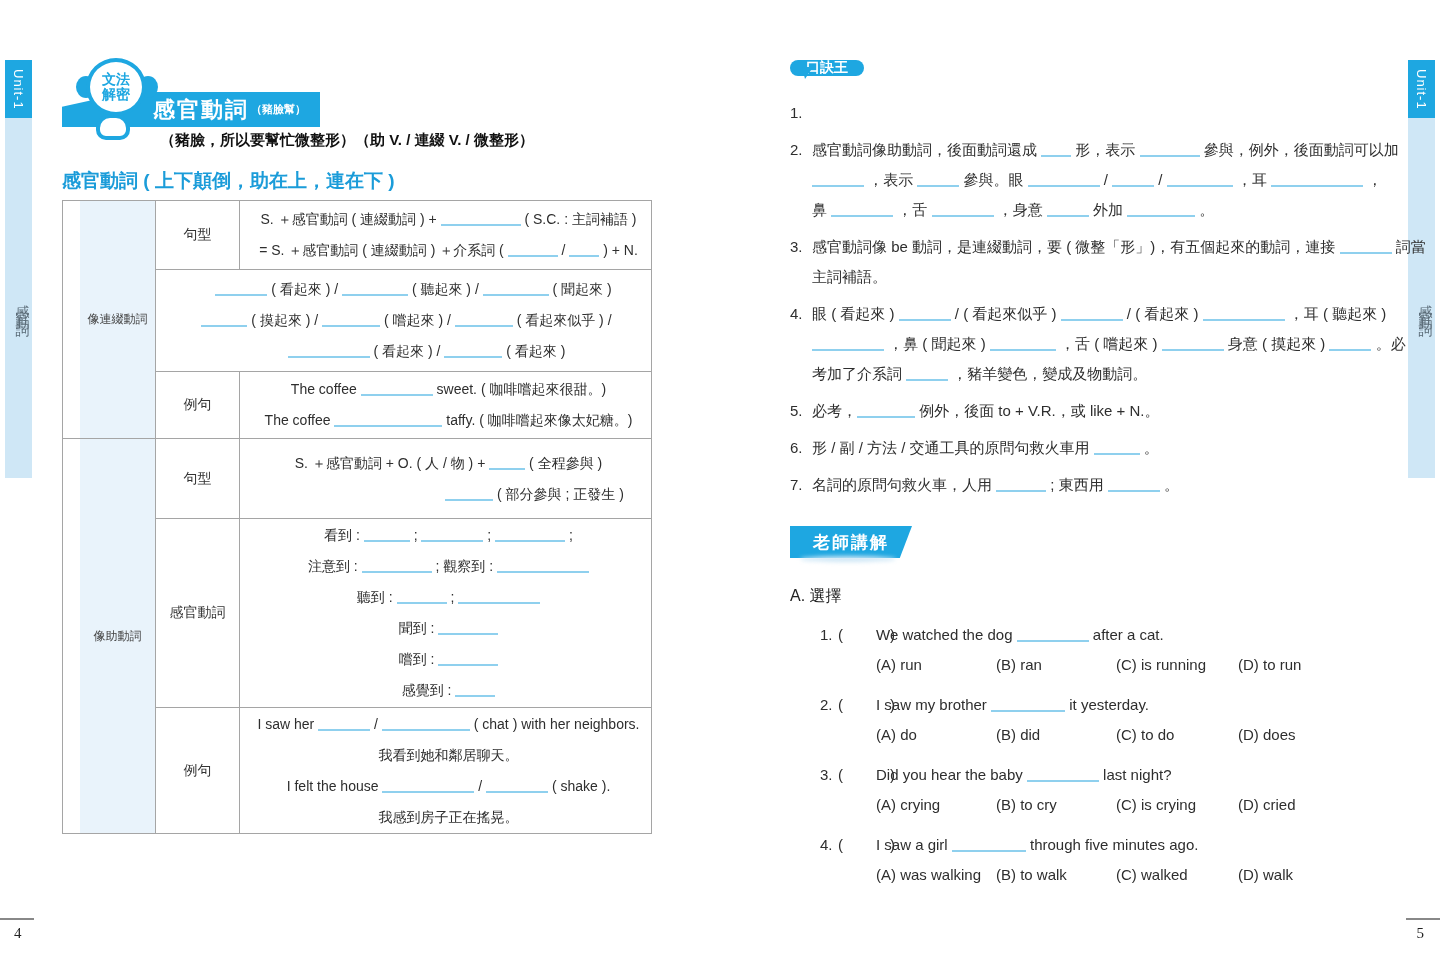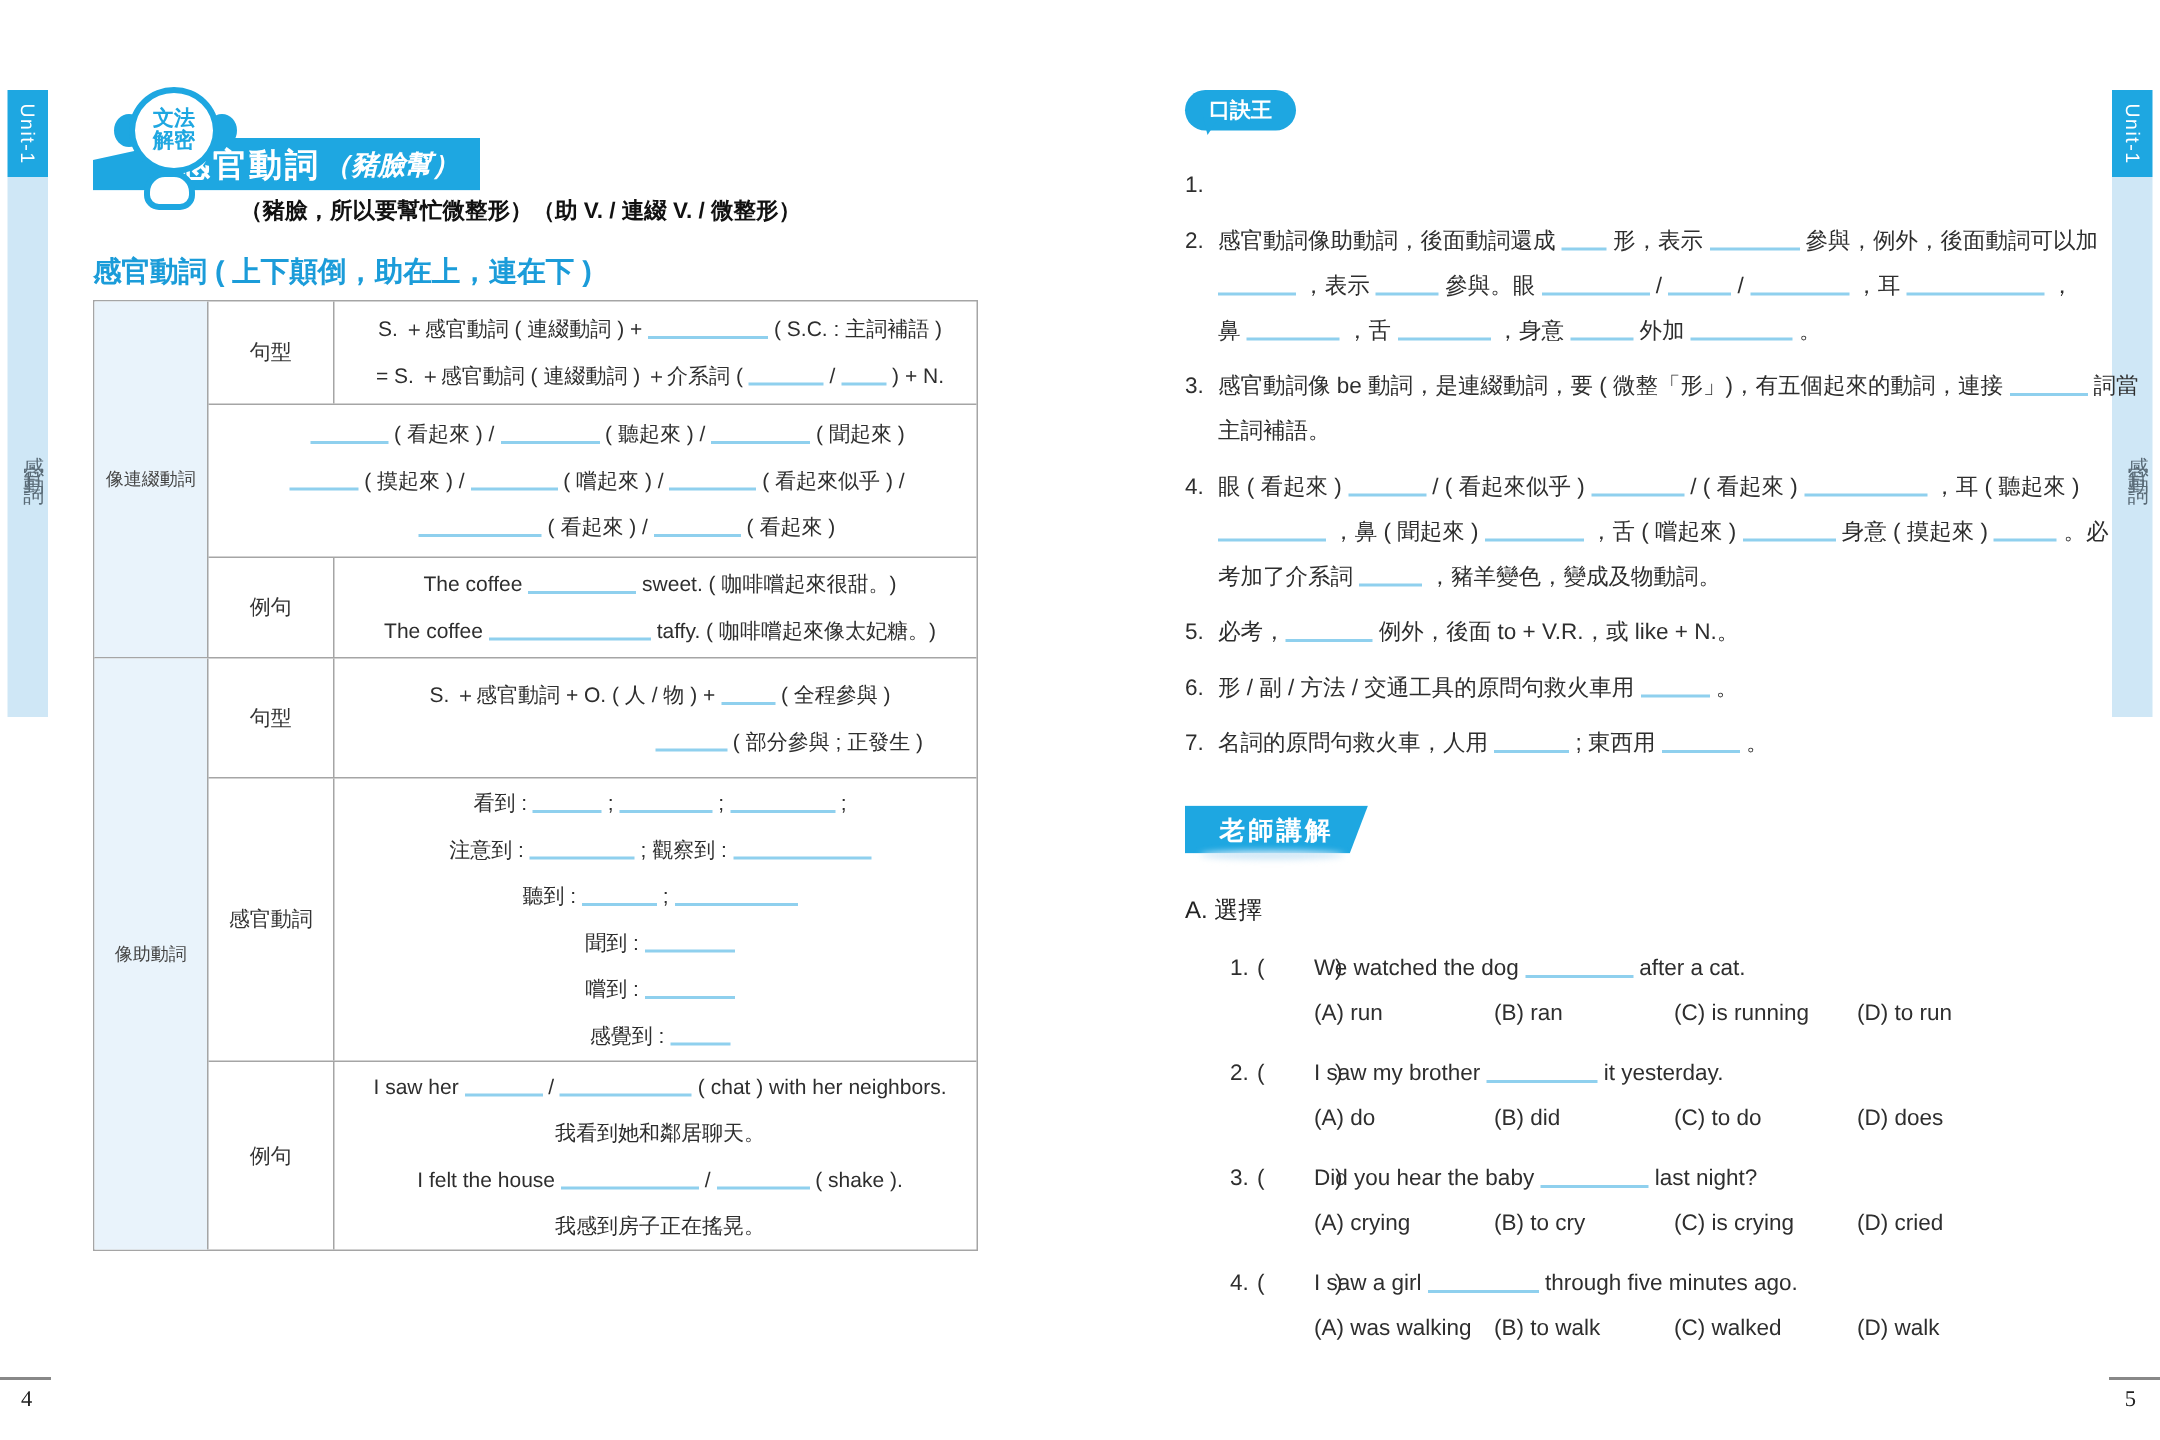--- a/index.html
+++ b/index.html
@@ -25,52 +25,52 @@
     writing-mode:vertical-rl;font-size:13px;letter-spacing:1px;}
   .edge-tab .topic-strip{width:27px;height:360px;background:var(--strip);
     display:flex;justify-content:center;padding-top:14px;
     writing-mode:vertical-rl;font-size:14px;letter-spacing:6px;color:#5a6b77;}
 
   
   .banner{position:absolute;left:62px;top:92px;width:258px;height:35px;background:var(--blue);
     clip-path:polygon(0 42%,26% 0,100% 0,100% 100%,0 100%);
     display:flex;align-items:center;justify-content:flex-end;padding-right:14px;gap:2px;}
   .banner .t1{color:#fff;font-weight:bold;font-size:22px;letter-spacing:2px;}
-  .banner .t2{color:#fff;font-weight:bold;font-size:18px;font-style:italic;}
+  .banner .t2{color:#fff;font-weight:bold;font-size:11px;}
   .mascot{position:absolute;left:78px;top:58px;width:86px;height:84px;}
   .mascot .ear{position:absolute;width:20px;height:22px;background:var(--blue);border-radius:50%;top:18px;}
   .mascot .ear.l{left:-2px;}
   .mascot .ear.r{right:6px;}
   .mascot .face{position:absolute;left:8px;top:0;width:60px;height:58px;background:#fff;
     border:4px solid var(--blue);border-radius:50%;display:flex;flex-direction:column;
     align-items:center;justify-content:center;line-height:15px;}
   .mascot .face span{color:var(--blue);font-weight:bold;font-size:14px;font-family:Liberation Serif, serif;}
   .mascot .body{position:absolute;left:18px;top:56px;width:34px;height:26px;background:#fff;
     border:4px solid var(--blue);border-radius:14px 14px 10px 10px;}
   .tagline{position:absolute;left:160px;top:131px;font-size:15px;font-weight:bold;color:#111;}
   .section-heading{position:absolute;left:62px;top:168px;font-size:19px;font-weight:bold;color:var(--blue-deep);}
 
   
   .gtable{position:absolute;left:62px;top:200px;width:590px;border:1px solid var(--tborder);}
   .tgroup{display:flex;}
   .tgroup + .tgroup{border-top:1px solid var(--tborder);}
   .gcell{width:76px;background:var(--groupbg);border-right:1px solid var(--tborder);
-    display:flex;align-items:center;justify-content:center;font-size:12px;color:#444;}
+    display:flex;align-items:center;justify-content:center;font-size:12px;color:#444;margin-left:17px;}
   .grows{flex:1;display:flex;flex-direction:column;}
   .trow{display:flex;}
   .trow + .trow{border-top:1px solid var(--tborder);}
   .rlabel{width:84px;border-right:1px solid var(--tborder);display:flex;align-items:center;
     justify-content:center;font-size:14px;color:#333;}
   .rcontent{flex:1;padding:6px 10px 6px 16px;display:flex;flex-direction:column;justify-content:center;text-align:center;}
   .rcontent .tline{line-height:31px;font-size:14px;white-space:nowrap;}
   .blank{display:inline-block;border-bottom:2px solid var(--blank);height:13px;vertical-align:-2px;}
 
   
   .rpage{position:absolute;left:790px;top:60px;width:600px;}
-  .koujue{position:relative;width:74px;height:27px;background:var(--blue);border-radius:17px;
+  .koujue{position:relative;width:74px;height:16px;background:var(--blue);border-radius:17px;
     color:#fff;font-weight:bold;font-size:14px;display:flex;align-items:center;justify-content:center;}
   .koujue:after{content:"";position:absolute;left:12px;bottom:-11px;
     border:8px solid transparent;border-top:12px solid var(--blue);border-left-width:3px;}
   .mnemolist{margin-top:22px;}
   .mnemo-item{display:flex;margin-bottom:7px;}
   .mnemo-item .num{width:22px;flex:none;font-size:15px;line-height:30px;}
   .mnemo-item .mlines .tline{font-size:15px;line-height:30px;white-space:nowrap;}
 
   .teacher-banner{position:relative;margin-top:26px;width:122px;height:32px;background:var(--blue);
     clip-path:polygon(0 0,100% 0,90% 100%,0 100%);

